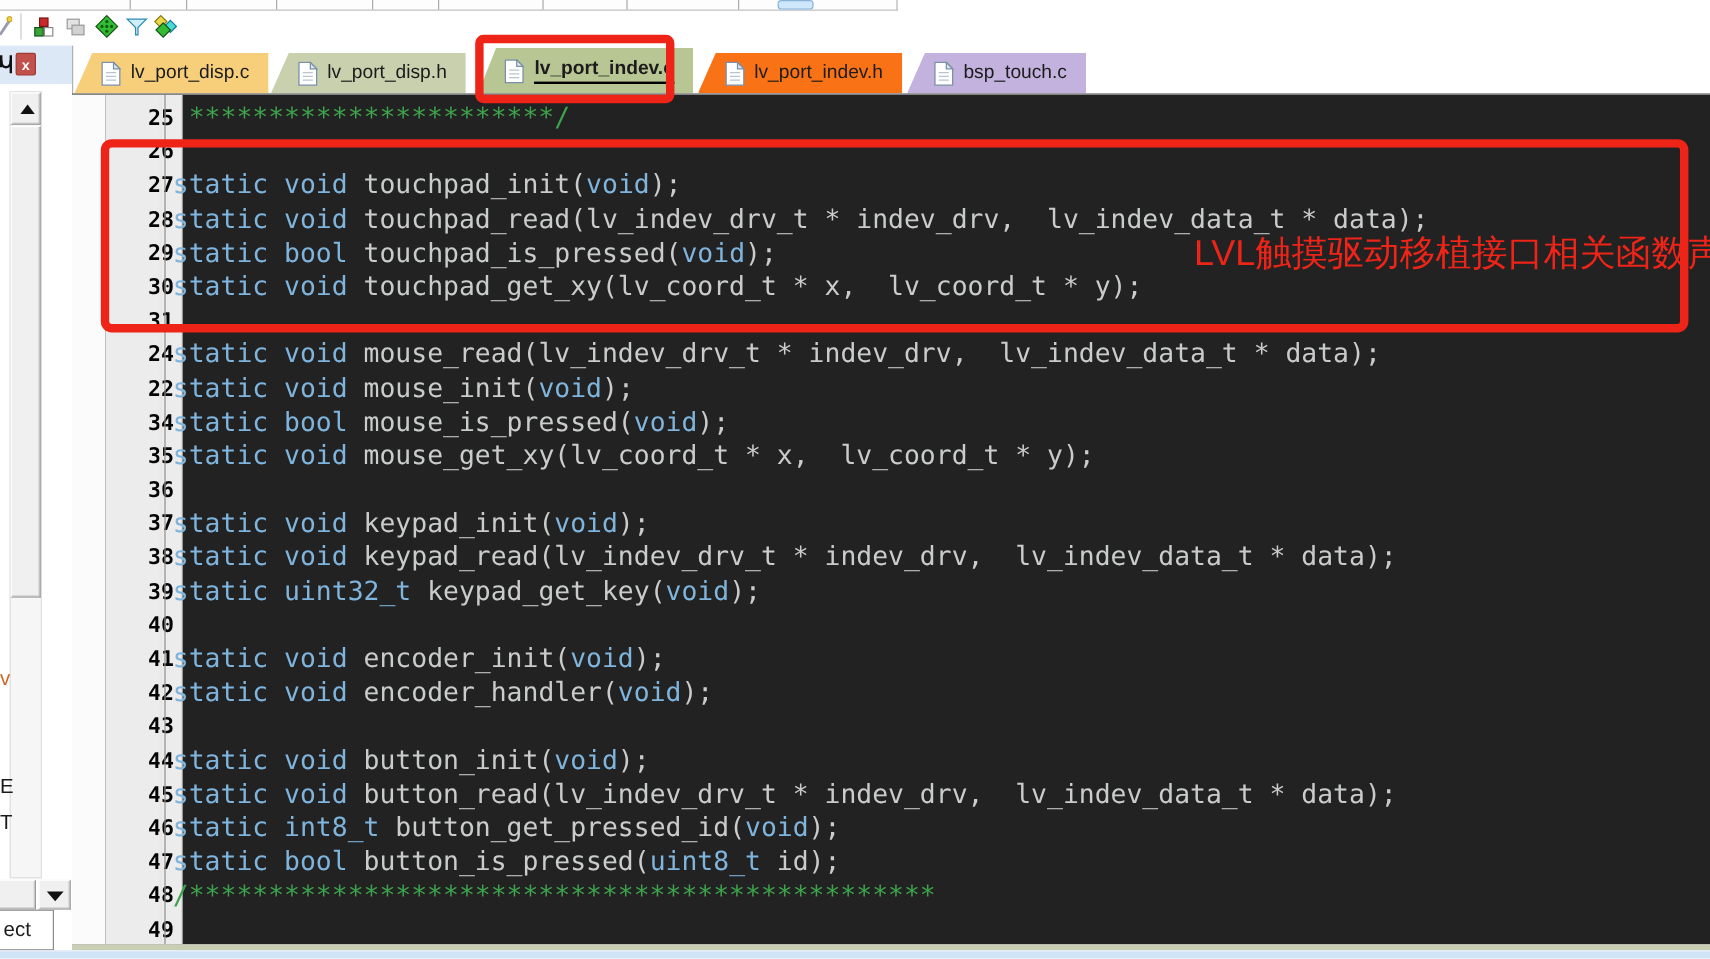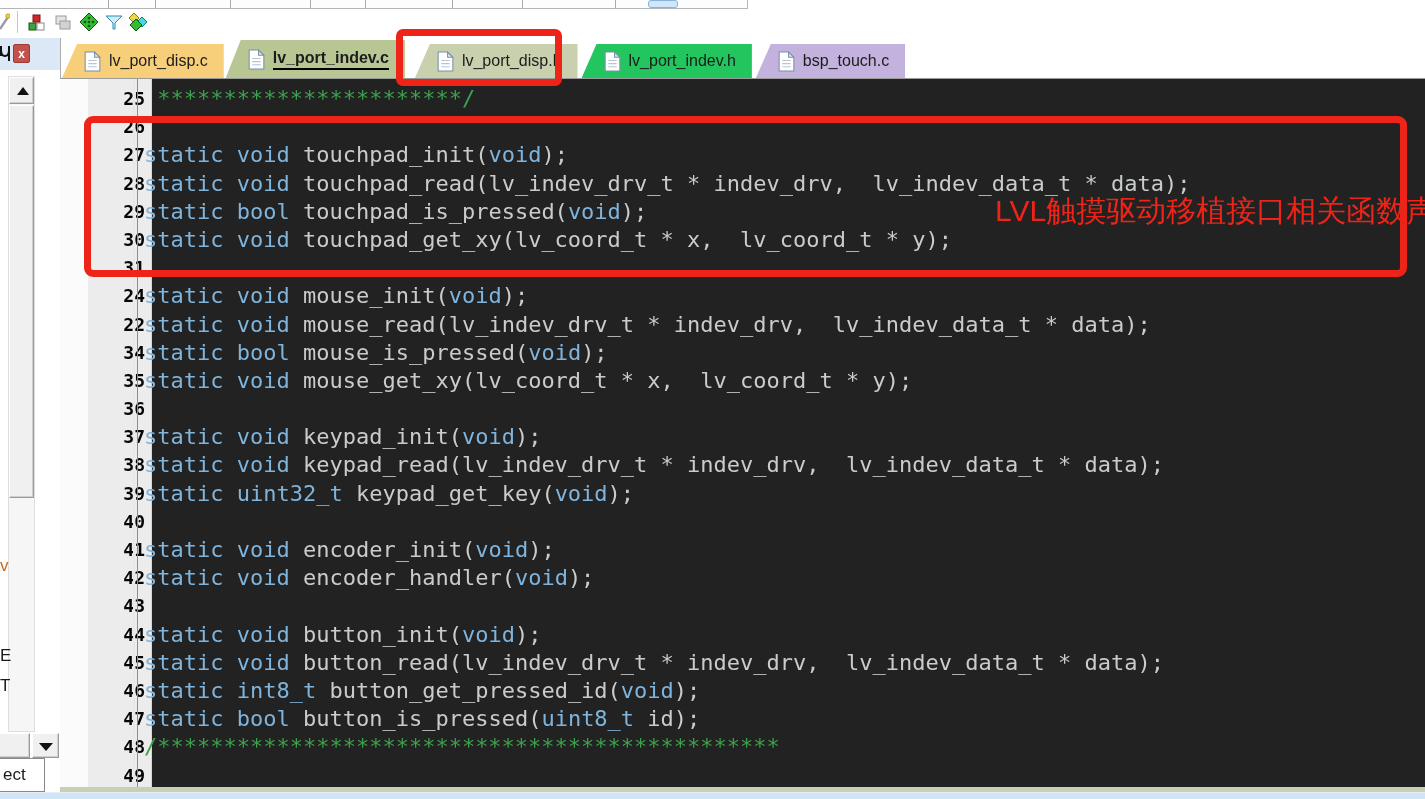--- a/index.html
+++ b/index.html
@@ -180,43 +180,43 @@
     <svg class="doc-icon" viewBox="0 0 16 20">
       <path d="M1 1 h9 l5 5 v13 h-14 z" fill="#ffffff" stroke="#7a90a8"></path>
       <path d="M10 1 l5 5 h-5 z" fill="#dfe7ef" stroke="#7a90a8"></path>
       <line x1="4" y1="9" x2="12" y2="9" stroke="#b9c4d0"></line>
       <line x1="4" y1="12" x2="12" y2="12" stroke="#b9c4d0"></line>
       <line x1="4" y1="15" x2="12" y2="15" stroke="#b9c4d0"></line>
     </svg>
     <span class="tab-label">lv_port_disp.c</span>
   </div>
 
+  <div class="tab" style="background: rgb(201, 208, 174);">
+    <svg class="doc-icon" viewBox="0 0 16 20">
+      <path d="M1 1 h9 l5 5 v13 h-14 z" fill="#ffffff" stroke="#7a90a8"></path>
+      <path d="M10 1 l5 5 h-5 z" fill="#dfe7ef" stroke="#7a90a8"></path>
+      <line x1="4" y1="9" x2="12" y2="9" stroke="#b9c4d0"></line>
+      <line x1="4" y1="12" x2="12" y2="12" stroke="#b9c4d0"></line>
+      <line x1="4" y1="15" x2="12" y2="15" stroke="#b9c4d0"></line>
+    </svg>
+    <span class="tab-label">lv_port_disp.h</span>
+  </div>
+
   <div class="tab active" style="background: rgb(184, 198, 148);">
     <svg class="doc-icon" viewBox="0 0 16 20">
       <path d="M1 1 h9 l5 5 v13 h-14 z" fill="#ffffff" stroke="#7a90a8"></path>
       <path d="M10 1 l5 5 h-5 z" fill="#dfe7ef" stroke="#7a90a8"></path>
       <line x1="4" y1="9" x2="12" y2="9" stroke="#b9c4d0"></line>
       <line x1="4" y1="12" x2="12" y2="12" stroke="#b9c4d0"></line>
       <line x1="4" y1="15" x2="12" y2="15" stroke="#b9c4d0"></line>
     </svg>
     <span class="tab-label">lv_port_indev.c</span>
   </div>
 
-  <div class="tab" style="background: rgb(201, 208, 174);">
-    <svg class="doc-icon" viewBox="0 0 16 20">
-      <path d="M1 1 h9 l5 5 v13 h-14 z" fill="#ffffff" stroke="#7a90a8"></path>
-      <path d="M10 1 l5 5 h-5 z" fill="#dfe7ef" stroke="#7a90a8"></path>
-      <line x1="4" y1="9" x2="12" y2="9" stroke="#b9c4d0"></line>
-      <line x1="4" y1="12" x2="12" y2="12" stroke="#b9c4d0"></line>
-      <line x1="4" y1="15" x2="12" y2="15" stroke="#b9c4d0"></line>
-    </svg>
-    <span class="tab-label">lv_port_disp.h</span>
-  </div>
-
-  <div class="tab" style="background: #22c55e; justify-content: flex-end;">
+  <div class="tab" style="background: #f97316; justify-content: flex-end;">
     <svg class="doc-icon" viewBox="0 0 16 20">
       <path d="M1 1 h9 l5 5 v13 h-14 z" fill="#ffffff" stroke="#7a90a8"></path>
       <path d="M10 1 l5 5 h-5 z" fill="#dfe7ef" stroke="#7a90a8"></path>
       <line x1="4" y1="9" x2="12" y2="9" stroke="#b9c4d0"></line>
       <line x1="4" y1="12" x2="12" y2="12" stroke="#b9c4d0"></line>
       <line x1="4" y1="15" x2="12" y2="15" stroke="#b9c4d0"></line>
     </svg>
     <span class="tab-label">lv_port_indev.h</span>
   </div>
 
@@ -264,22 +264,22 @@
     <div class="mline1"></div>
     <div class="mline2"></div>
     <div class="code">
         <div class="cr"><span class="c"> ***********************/</span></div>
         <div class="cr"></div>
         <div class="cr"><span class="k">static</span><span class="p"> </span><span class="k">void</span><span class="p"> touchpad_init(</span><span class="k">void</span><span class="p">);</span></div>
         <div class="cr"><span class="k">static</span><span class="p"> </span><span class="k">void</span><span class="p"> touchpad_read(lv_indev_drv_t * indev_drv,  lv_indev_data_t * data);</span></div>
         <div class="cr"><span class="k">static</span><span class="p"> </span><span class="k">bool</span><span class="p"> touchpad_is_pressed(</span><span class="k">void</span><span class="p">);</span></div>
         <div class="cr"><span class="k">static</span><span class="p"> </span><span class="k">void</span><span class="p"> touchpad_get_xy(lv_coord_t * x,  lv_coord_t * y);</span></div>
         <div class="cr"></div>
+        <div class="cr"><span class="k">static</span><span class="p"> </span><span class="k">void</span><span class="p"> mouse_read(lv_indev_drv_t * indev_drv,  lv_indev_data_t * data);</span></div>
         <div class="cr"><span class="k">static</span><span class="p"> </span><span class="k">void</span><span class="p"> mouse_init(</span><span class="k">void</span><span class="p">);</span></div>
-        <div class="cr"><span class="k">static</span><span class="p"> </span><span class="k">void</span><span class="p"> mouse_read(lv_indev_drv_t * indev_drv,  lv_indev_data_t * data);</span></div>
         <div class="cr"><span class="k">static</span><span class="p"> </span><span class="k">bool</span><span class="p"> mouse_is_pressed(</span><span class="k">void</span><span class="p">);</span></div>
         <div class="cr"><span class="k">static</span><span class="p"> </span><span class="k">void</span><span class="p"> mouse_get_xy(lv_coord_t * x,  lv_coord_t * y);</span></div>
         <div class="cr"></div>
         <div class="cr"><span class="k">static</span><span class="p"> </span><span class="k">void</span><span class="p"> keypad_init(</span><span class="k">void</span><span class="p">);</span></div>
         <div class="cr"><span class="k">static</span><span class="p"> </span><span class="k">void</span><span class="p"> keypad_read(lv_indev_drv_t * indev_drv,  lv_indev_data_t * data);</span></div>
         <div class="cr"><span class="k">static</span><span class="p"> </span><span class="k">uint32_t</span><span class="p"> keypad_get_key(</span><span class="k">void</span><span class="p">);</span></div>
         <div class="cr"></div>
         <div class="cr"><span class="k">static</span><span class="p"> </span><span class="k">void</span><span class="p"> encoder_init(</span><span class="k">void</span><span class="p">);</span></div>
         <div class="cr"><span class="k">static</span><span class="p"> </span><span class="k">void</span><span class="p"> encoder_handler(</span><span class="k">void</span><span class="p">);</span></div>
         <div class="cr"></div>

